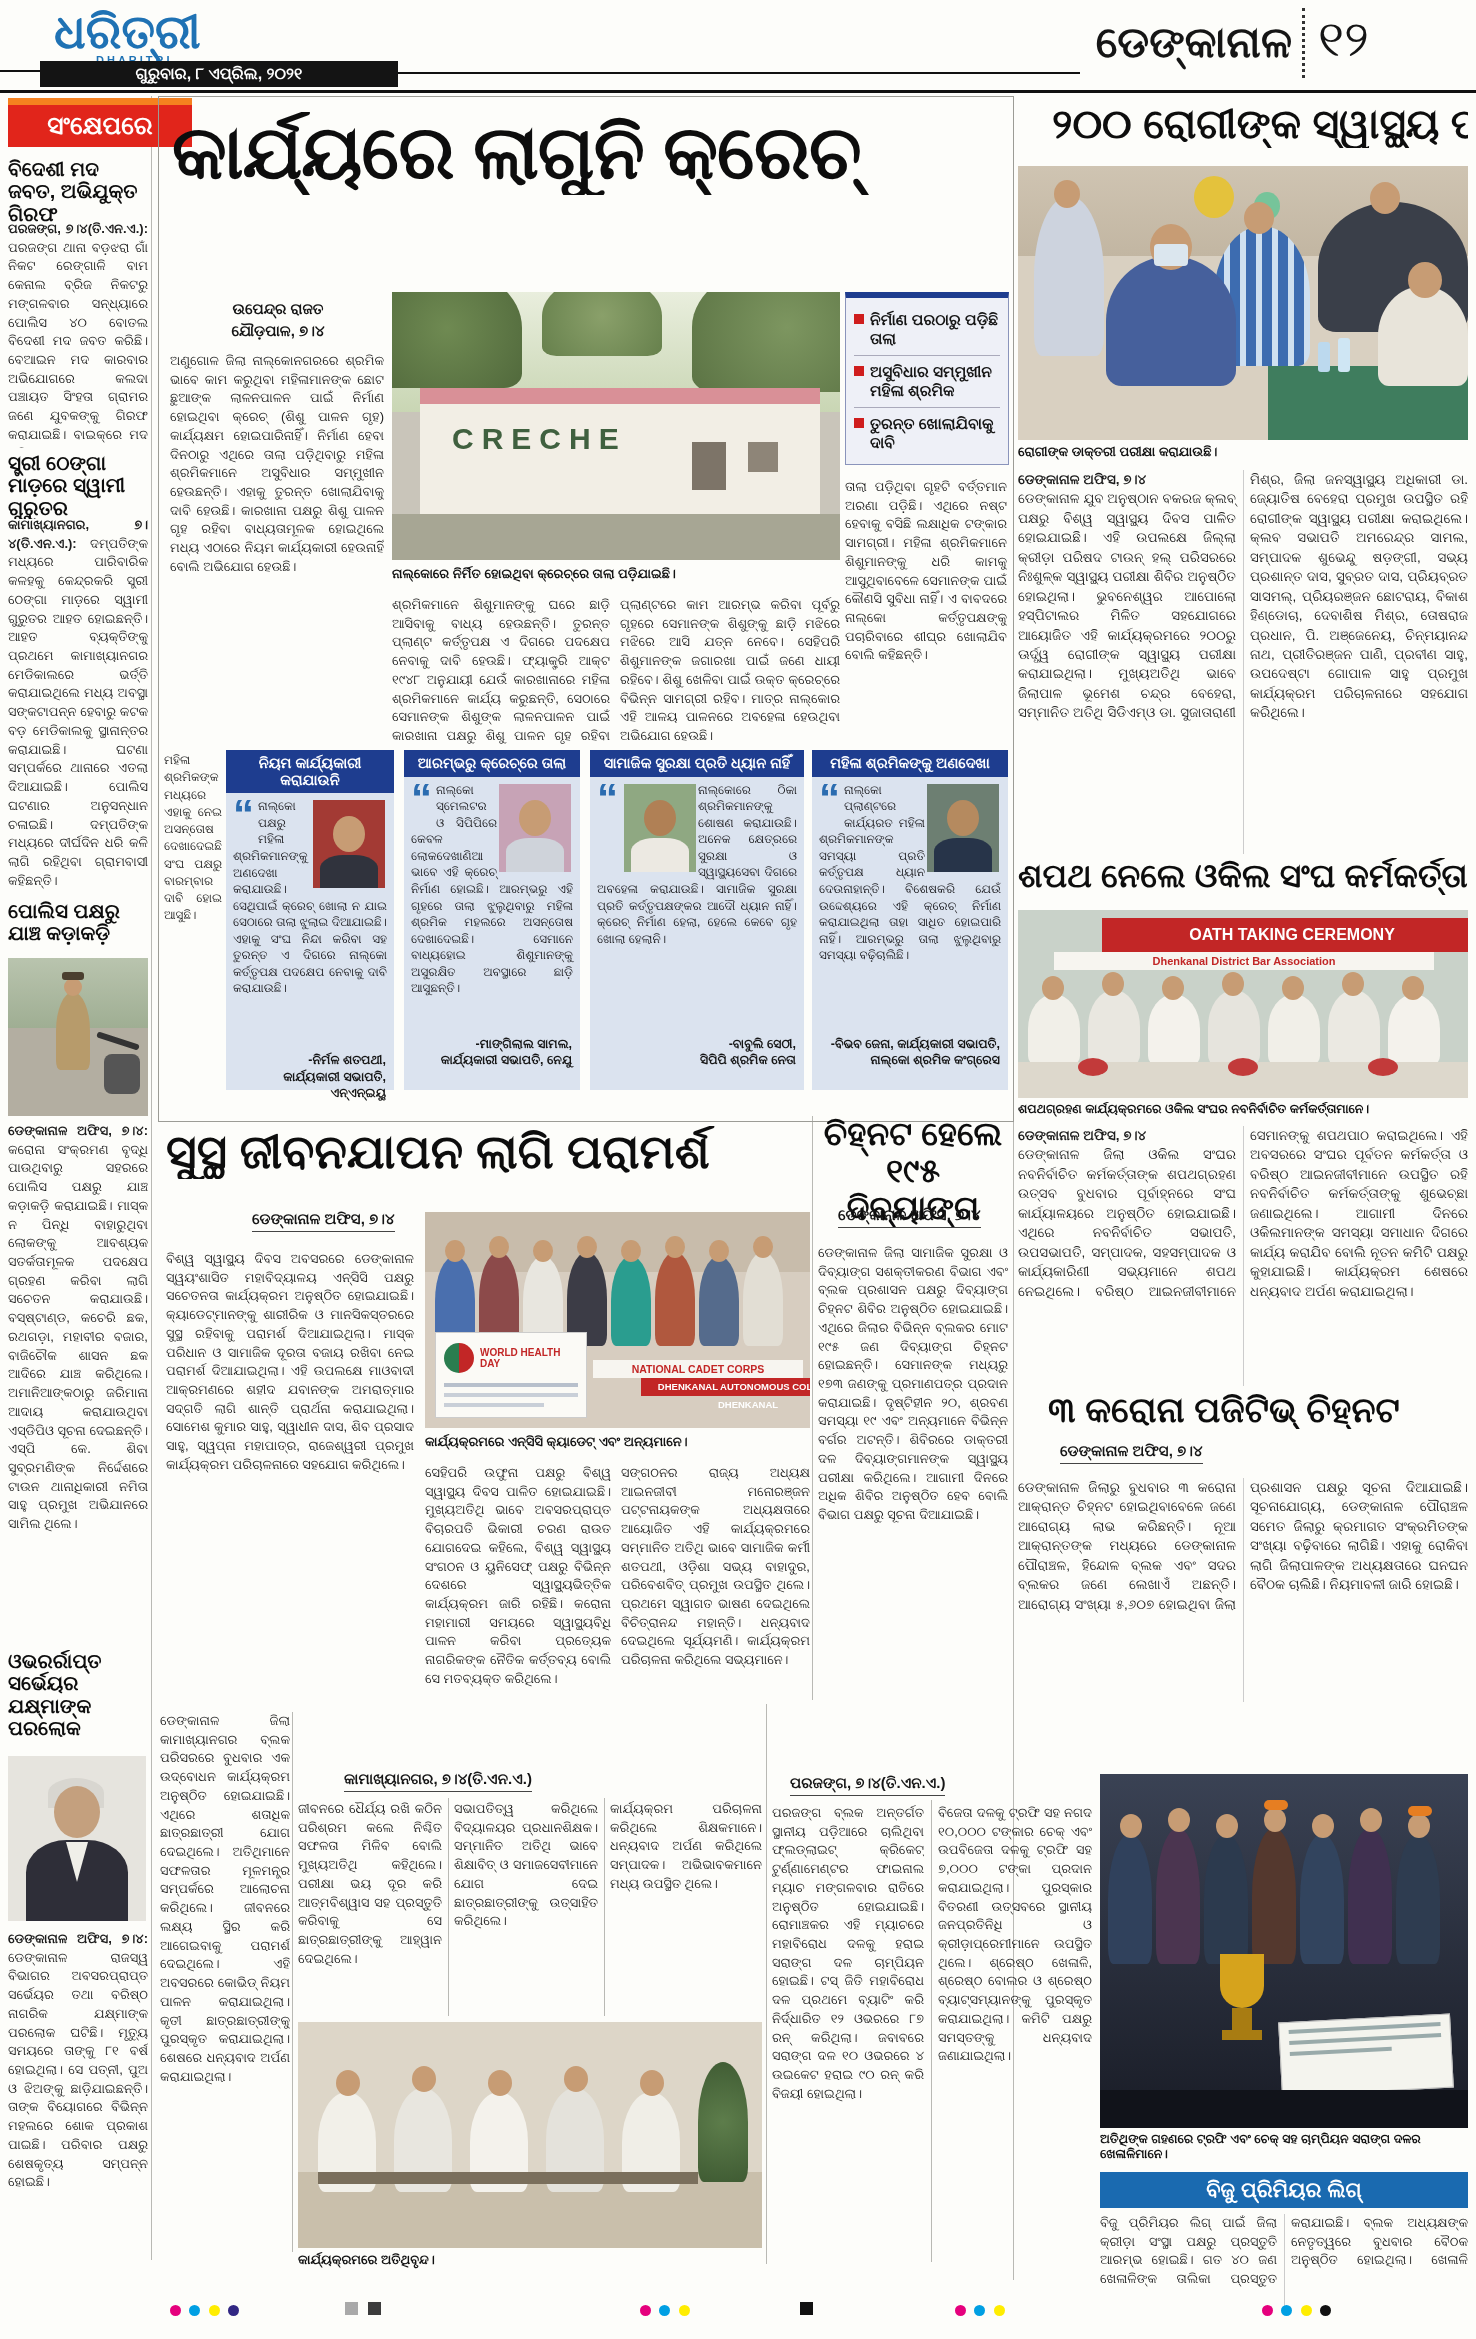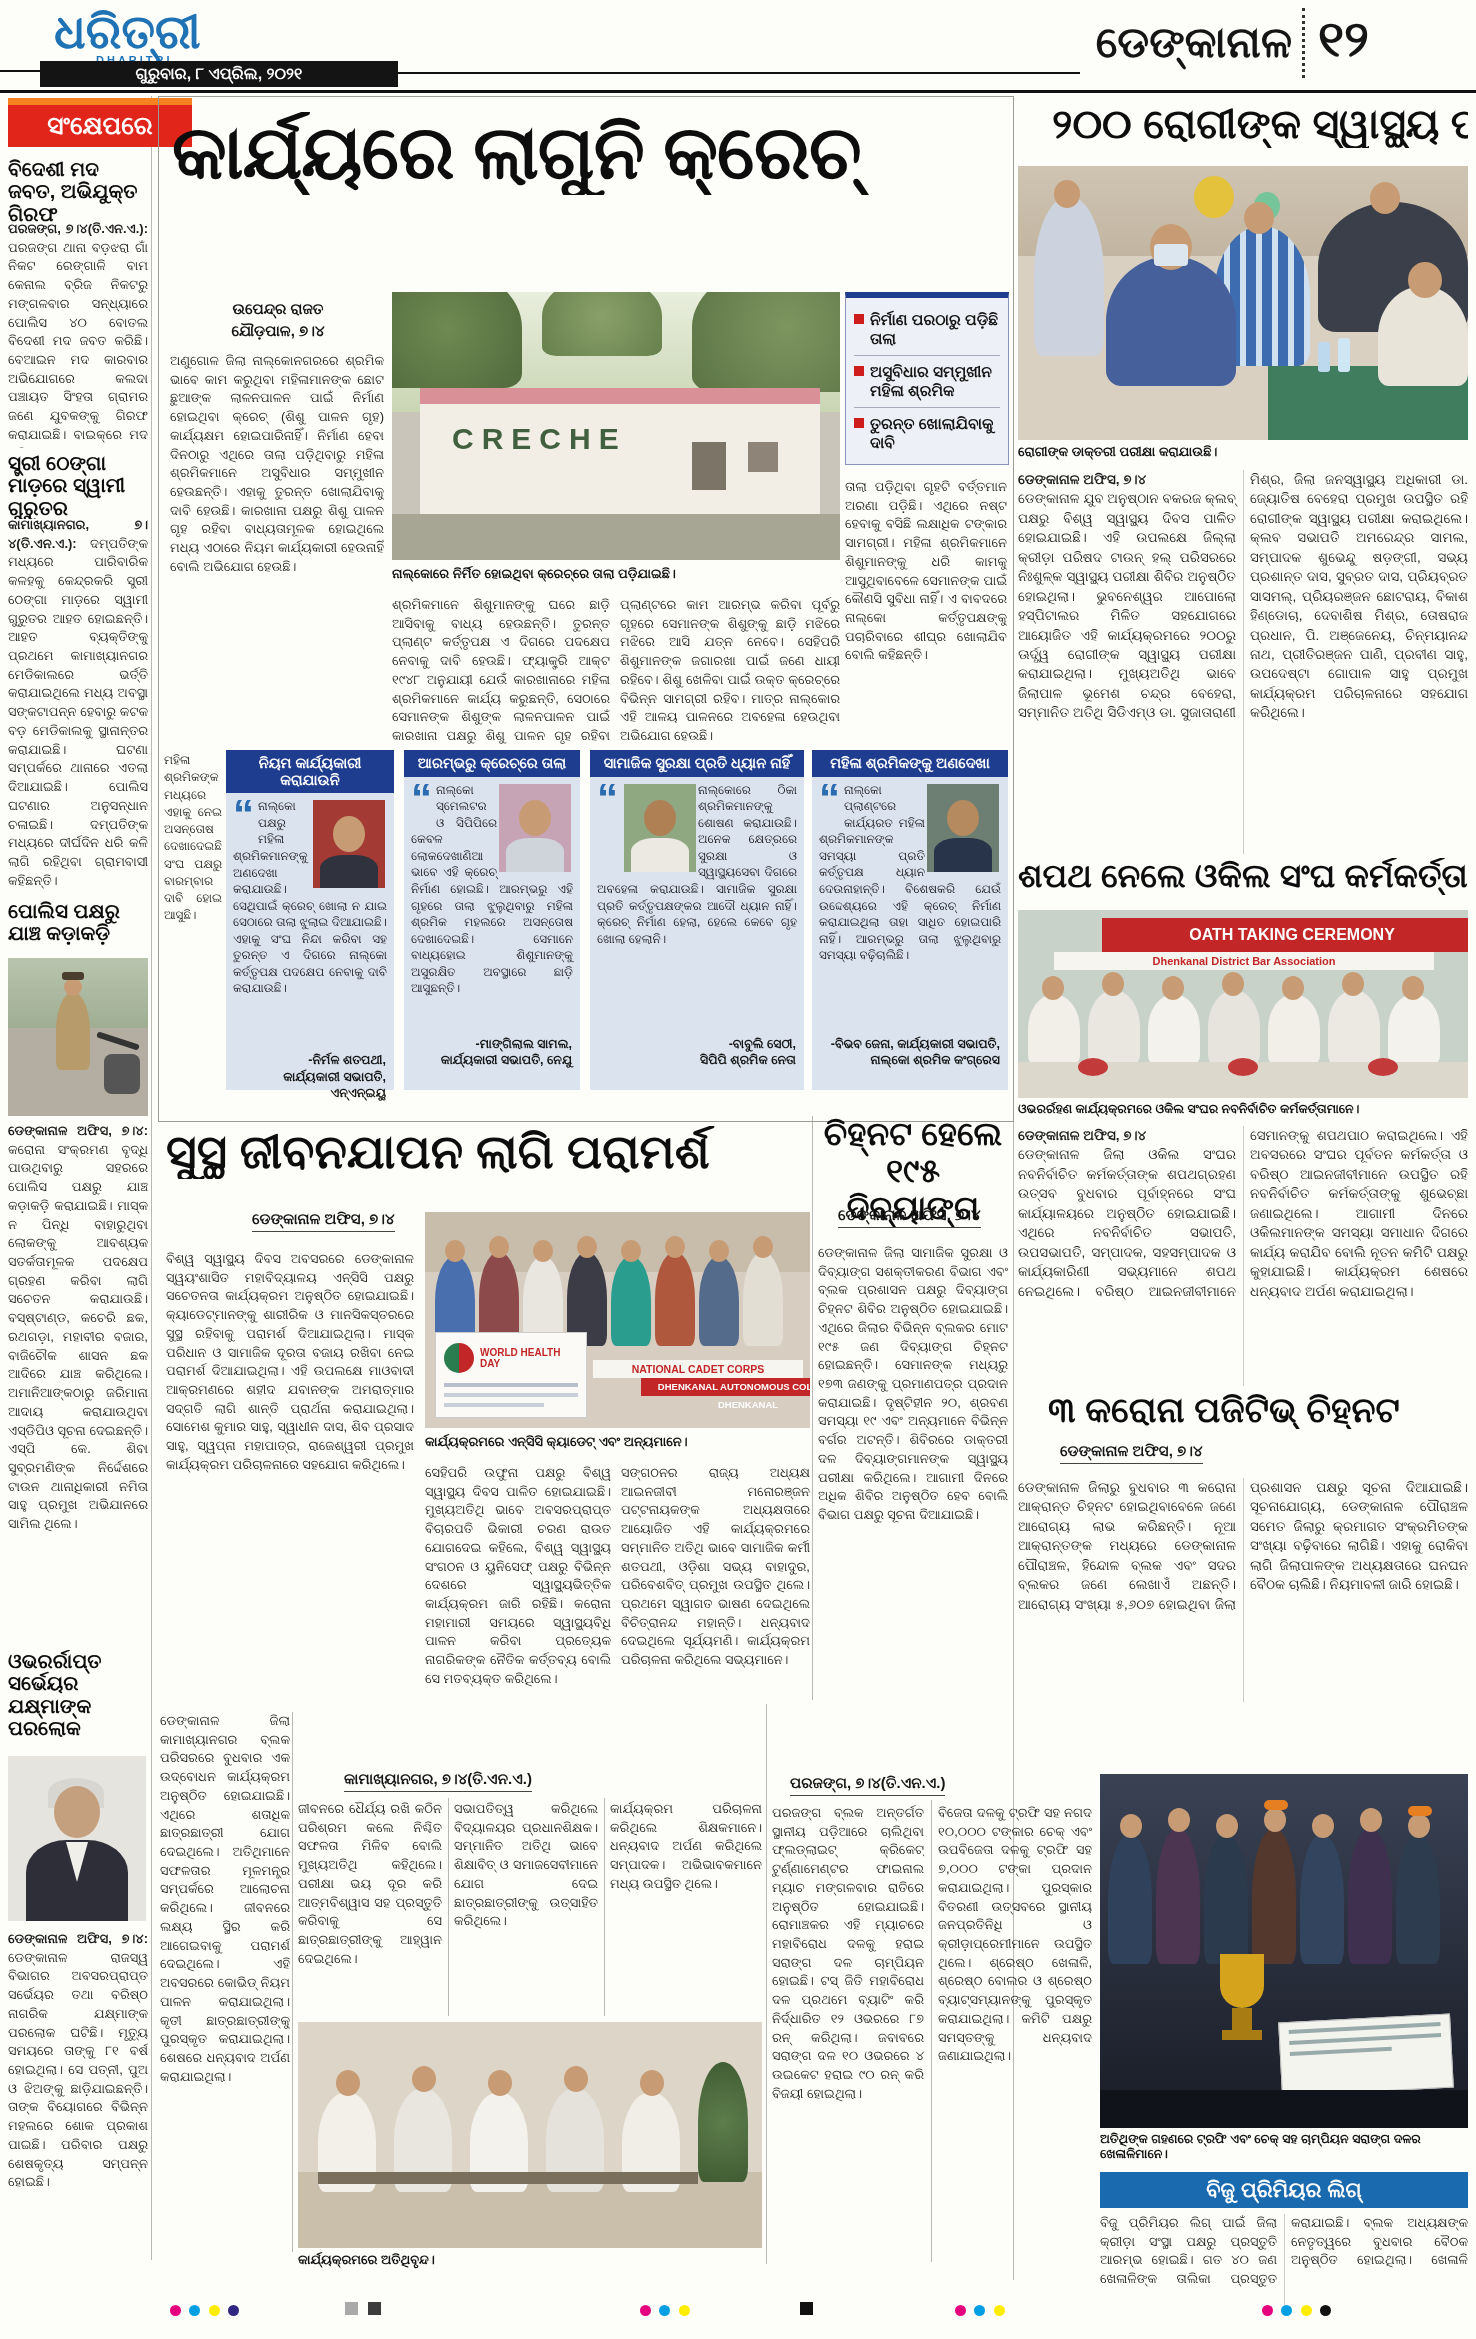--- a/index.html
+++ b/index.html
@@ -18,21 +18,21 @@
   .center{text-align:center;}
   .photo{position:absolute;overflow:hidden;background:#c9c5ba;}
   .blob{position:absolute;border-radius:50% 50% 12% 12%;}
   .head-c{position:absolute;border-radius:50%;background:#c79c74;}
   
   #logo{font-size:47px;font-weight:bold;color:#1f72b4;}
   #logo-latin{font-size:11px;font-weight:bold;letter-spacing:3px;color:#1f72b4;}
   #datebar{background:#141414;color:#fff;font-weight:bold;font-size:16px;
            display:flex;align-items:center;justify-content:center;}
   #region{font-size:43px;font-weight:bold;}
-  #pageno{font-size:50px;font-weight:bold;}
+  #pageno{font-size:50px;font-weight:normal;}
   #pgdot{position:absolute;border-left:3px dotted #333;}
   
   #brief-orange{background:#f5811f;}
   #brief-red{background:#e1251b;color:#fff;font-weight:bold;font-size:25px;
              display:flex;align-items:center;justify-content:center;}
   
   #bulletbox{position:absolute;background:#eef0f7;border:1px solid #8a94bb;border-top:6px solid #1e3d8f;padding:6px 8px;}
   .bullet-item{display:flex;gap:6px;font-weight:bold;font-size:15.5px;line-height:1.25;
                padding:6px 0;border-bottom:1px solid #aab;align-items:flex-start;}
   .bullet-item:last-child{border-bottom:none;}
@@ -275,21 +275,21 @@
     <div class="head-c" style="left:144px;top:66px;width:22px;height:24px;"></div>
     <div class="head-c" style="left:204px;top:62px;width:22px;height:24px;"></div>
     <div class="head-c" style="left:264px;top:66px;width:22px;height:24px;"></div>
     <div class="head-c" style="left:324px;top:62px;width:22px;height:24px;"></div>
     <div class="head-c" style="left:384px;top:66px;width:22px;height:24px;"></div>
     <div class="abs" style="left:0;top:152px;width:450px;height:36px;background:#ddd8cc;"></div>
     <div class="blob" style="left:60px;top:148px;width:30px;height:18px;background:#c23a3a;border-radius:50%;"></div>
     <div class="blob" style="left:210px;top:148px;width:30px;height:18px;background:#c23a3a;border-radius:50%;"></div>
     <div class="blob" style="left:350px;top:148px;width:30px;height:18px;background:#c23a3a;border-radius:50%;"></div>
   </div>
-  <div class="caption" style="left:1018px;top:1102px;width:450px;height:20px;font-size:12.5px;">ଓଭରର୍ରହଣ କାର୍ଯ୍ୟକ୍ରମରେ ଓକିଲ ସଂଘର ନବନିର୍ବାଚିତ କର୍ମକର୍ତ୍ତାମାନେ।</div>
+  <div class="caption" style="left:1018px;top:1102px;width:450px;height:20px;font-size:12.5px;">ଶପଥଗ୍ରହଣ କାର୍ଯ୍ୟକ୍ରମରେ ଓକିଲ ସଂଘର ନବନିର୍ବାଚିତ କର୍ମକର୍ତ୍ତାମାନେ।</div>
   <div class="body-txt cols2" style="left:1018px;top:1126px;width:450px;height:260px;font-size:13.5px;">
     <b class="dateline">ଡେଙ୍କାନାଳ ଅଫିସ, ୭।୪</b><br>
     <span>ଡେଙ୍କାନାଳ ଜିଲା ଓକିଲ ସଂଘର ନବନିର୍ବାଚିତ କର୍ମକର୍ତ୍ତାଙ୍କ ଶପଥଗ୍ରହଣ ଉତ୍ସବ ବୁଧବାର ପୂର୍ବାହ୍ନରେ ସଂଘ କାର୍ଯ୍ୟାଳୟରେ ଅନୁଷ୍ଠିତ ହୋଇଯାଇଛି। ଏଥିରେ ନବନିର୍ବାଚିତ ସଭାପତି, ଉପସଭାପତି, ସମ୍ପାଦକ, ସହସମ୍ପାଦକ ଓ କାର୍ଯ୍ୟକାରିଣୀ ସଭ୍ୟମାନେ ଶପଥ ନେଇଥିଲେ। ବରିଷ୍ଠ ଆଇନଜୀବୀମାନେ ସେମାନଙ୍କୁ ଶପଥପାଠ କରାଇଥିଲେ। ଏହି ଅବସରରେ ସଂଘର ପୂର୍ବତନ କର୍ମକର୍ତ୍ତା ଓ ବରିଷ୍ଠ ଆଇନଜୀବୀମାନେ ଉପସ୍ଥିତ ରହି ନବନିର୍ବାଚିତ କର୍ମକର୍ତ୍ତାଙ୍କୁ ଶୁଭେଚ୍ଛା ଜଣାଇଥିଲେ। ଆଗାମୀ ଦିନରେ ଓକିଲମାନଙ୍କ ସମସ୍ୟା ସମାଧାନ ଦିଗରେ କାର୍ଯ୍ୟ କରାଯିବ ବୋଲି ନୂତନ କମିଟି ପକ୍ଷରୁ କୁହାଯାଇଛି। କାର୍ଯ୍ୟକ୍ରମ ଶେଷରେ ଧନ୍ୟବାଦ ଅର୍ପଣ କରାଯାଇଥିଲା।</span>
   </div>
 
   <div class="art-head nowrap" style="left:1048px;top:1390px;width:420px;font-size:35px;">୩ କରୋନା ପଜିଟିଭ୍ ଚିହ୍ନଟ</div>
   <div class="dl-under" style="left:1060px;top:1442px;">ଡେଙ୍କାନାଳ ଅଫିସ, ୭।୪</div>
   <div class="body-txt cols2" style="left:1018px;top:1478px;width:450px;height:224px;font-size:13.5px;">ଡେଙ୍କାନାଳ ଜିଲାରୁ ବୁଧବାର ୩ କରୋନା ଆକ୍ରାନ୍ତ ଚିହ୍ନଟ ହୋଇଥିବାବେଳେ ଜଣେ ଆରୋଗ୍ୟ ଲାଭ କରିଛନ୍ତି। ନୂଆ ଆକ୍ରାନ୍ତଙ୍କ ମଧ୍ୟରେ ଡେଙ୍କାନାଳ ପୌରାଞ୍ଚଳ, ହିନ୍ଦୋଳ ବ୍ଲକ ଏବଂ ସଦର ବ୍ଲକର ଜଣେ ଲେଖାଏଁ ଅଛନ୍ତି। ଆରୋଗ୍ୟ ସଂଖ୍ୟା ୫,୬୦୭ ହୋଇଥିବା ଜିଲା ପ୍ରଶାସନ ପକ୍ଷରୁ ସୂଚନା ଦିଆଯାଇଛି। ସୂଚନାଯୋଗ୍ୟ, ଡେଙ୍କାନାଳ ପୌରାଞ୍ଚଳ ସମେତ ଜିଲାରୁ କ୍ରମାଗତ ସଂକ୍ରମିତଙ୍କ ସଂଖ୍ୟା ବଢ଼ିବାରେ ଲାଗିଛି। ଏହାକୁ ରୋକିବା ଲାଗି ଜିଲାପାଳଙ୍କ ଅଧ୍ୟକ୍ଷତାରେ ଘନଘନ ବୈଠକ ଚାଲିଛି। ନିୟମାବଳୀ ଜାରି ହୋଇଛି।</div>
 
   <div class="art-head nowrap" style="left:166px;top:1126px;width:644px;font-size:47px;">ସୁସ୍ଥ ଜୀବନଯାପନ ଲାଗି ପରାମର୍ଶ</div>

